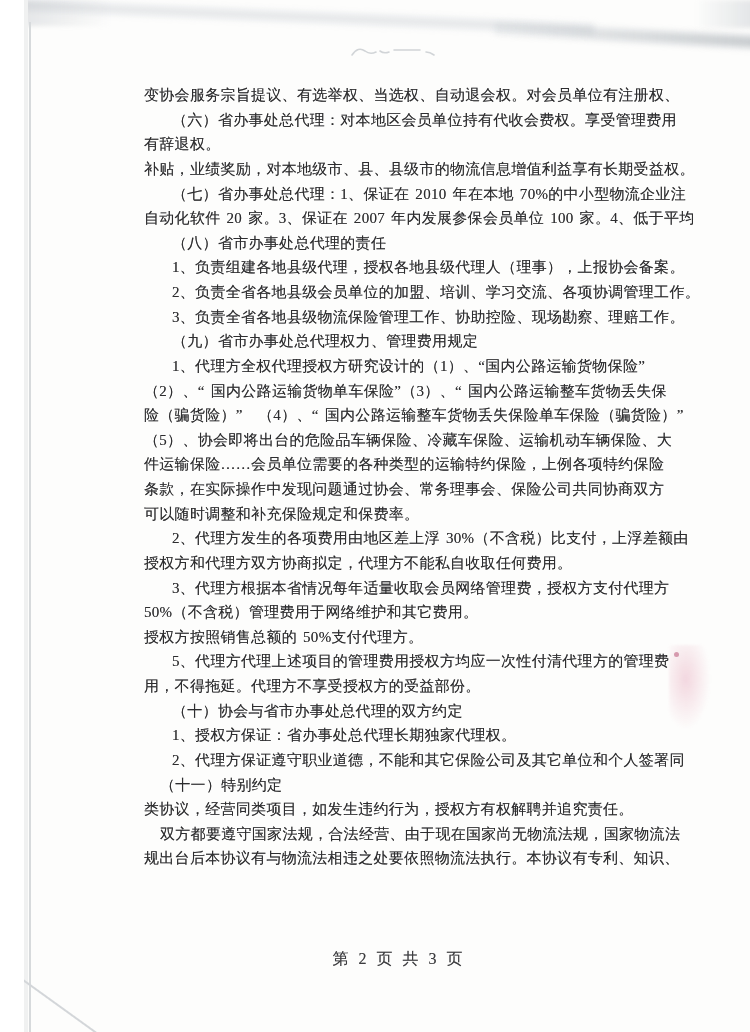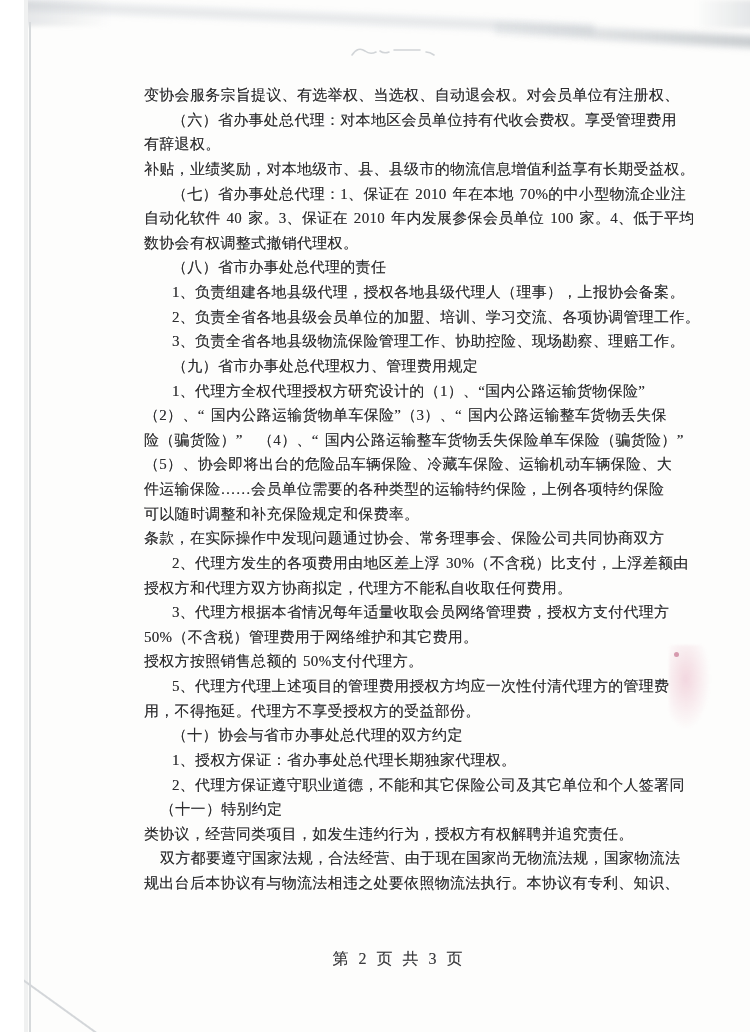--- a/index.html
+++ b/index.html
@@ -66,34 +66,33 @@
   <svg class="art pencil" viewBox="0 0 110 22">
     <path d="M6 15 q6 -9 13 -4 q5 4 11 1 M34 11 q4 3 9 1 M48 10 h26 M80 12 q4 0 8 3" stroke="#aeb4ba" stroke-width="1.6" fill="none" stroke-linecap="round"></path>
   </svg>
 
   <div class="doc-body" style="color: rgb(45, 45, 47);">
       <div class="line ind0">变协会服务宗旨提议、有选举权、当选权、自动退会权。对会员单位有注册权、</div>
       <div class="line ind2">（六）省办事处总代理：对本地区会员单位持有代收会费权。享受管理费用</div>
       <div class="line ind0">有辞退权。</div>
       <div class="line ind0">补贴，业绩奖励，对本地级市、县、县级市的物流信息增值利益享有长期受益权。</div>
       <div class="line ind2">（七）省办事处总代理：1、保证在 2010 年在本地 70%的中小型物流企业注</div>
-      <div class="line ind0">自动化软件 40 家。3、保证在 2010 年内发展参保会员单位 100 家。4、低于平均</div>
-      <div class="line ind0">数协会有权调整式撤销代理权。</div>
+      <div class="line ind0">自动化软件 20 家。3、保证在 2007 年内发展参保会员单位 100 家。4、低于平均</div>
       <div class="line ind2">（八）省市办事处总代理的责任</div>
       <div class="line ind2">1、负责组建各地县级代理，授权各地县级代理人（理事），上报协会备案。</div>
       <div class="line ind2">2、负责全省各地县级会员单位的加盟、培训、学习交流、各项协调管理工作。</div>
       <div class="line ind2">3、负责全省各地县级物流保险管理工作、协助控险、现场勘察、理赔工作。</div>
       <div class="line ind2">（九）省市办事处总代理权力、管理费用规定</div>
       <div class="line ind2">1、代理方全权代理授权方研究设计的（1）、“国内公路运输货物保险”</div>
       <div class="line ind0">（2）、“ 国内公路运输货物单车保险”（3）、“ 国内公路运输整车货物丢失保</div>
       <div class="line ind0">险（骗货险）”　（4）、“ 国内公路运输整车货物丢失保险单车保险（骗货险）”</div>
       <div class="line ind0">（5）、协会即将出台的危险品车辆保险、冷藏车保险、运输机动车辆保险、大</div>
       <div class="line ind0">件运输保险……会员单位需要的各种类型的运输特约保险，上例各项特约保险</div>
+      <div class="line ind0">条款，在实际操作中发现问题通过协会、常务理事会、保险公司共同协商双方</div>
       <div class="line ind0">可以随时调整和补充保险规定和保费率。</div>
-      <div class="line ind0">条款，在实际操作中发现问题通过协会、常务理事会、保险公司共同协商双方</div>
       <div class="line ind2">2、代理方发生的各项费用由地区差上浮 30%（不含税）比支付，上浮差额由</div>
       <div class="line ind0">授权方和代理方双方协商拟定，代理方不能私自收取任何费用。</div>
       <div class="line ind2">3、代理方根据本省情况每年适量收取会员网络管理费，授权方支付代理方</div>
       <div class="line ind0">50%（不含税）管理费用于网络维护和其它费用。</div>
       <div class="line ind0">授权方按照销售总额的 50%支付代理方。</div>
       <div class="line ind2">5、代理方代理上述项目的管理费用授权方均应一次性付清代理方的管理费</div>
       <div class="line ind0">用，不得拖延。代理方不享受授权方的受益部份。</div>
       <div class="line ind2">（十）协会与省市办事处总代理的双方约定</div>
       <div class="line ind2">1、授权方保证：省办事处总代理长期独家代理权。</div>
       <div class="line ind2">2、代理方保证遵守职业道德，不能和其它保险公司及其它单位和个人签署同</div>

